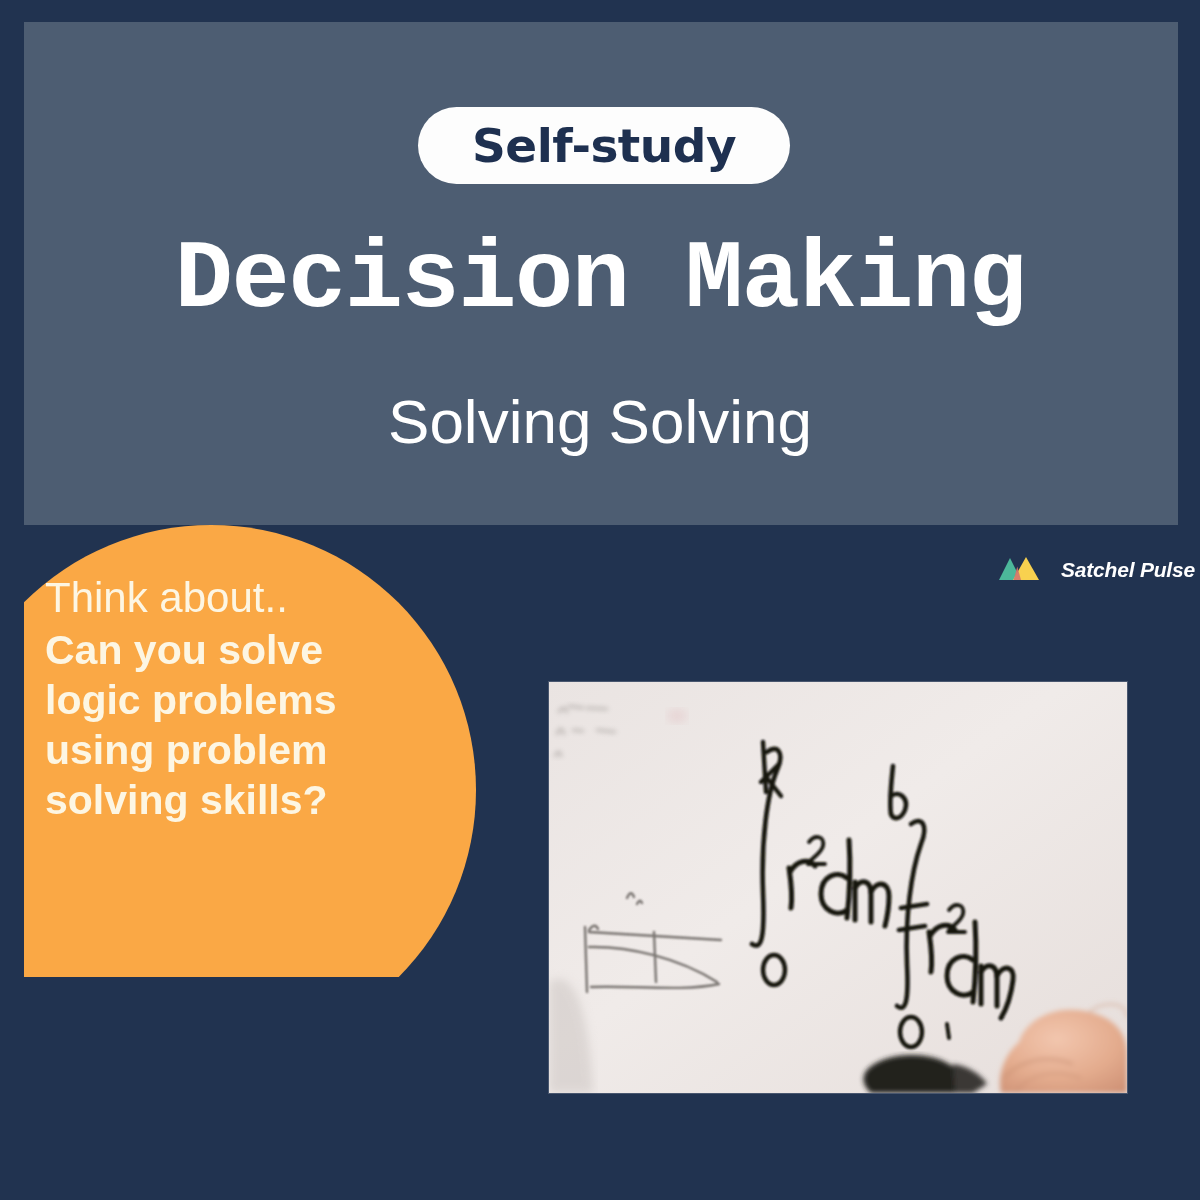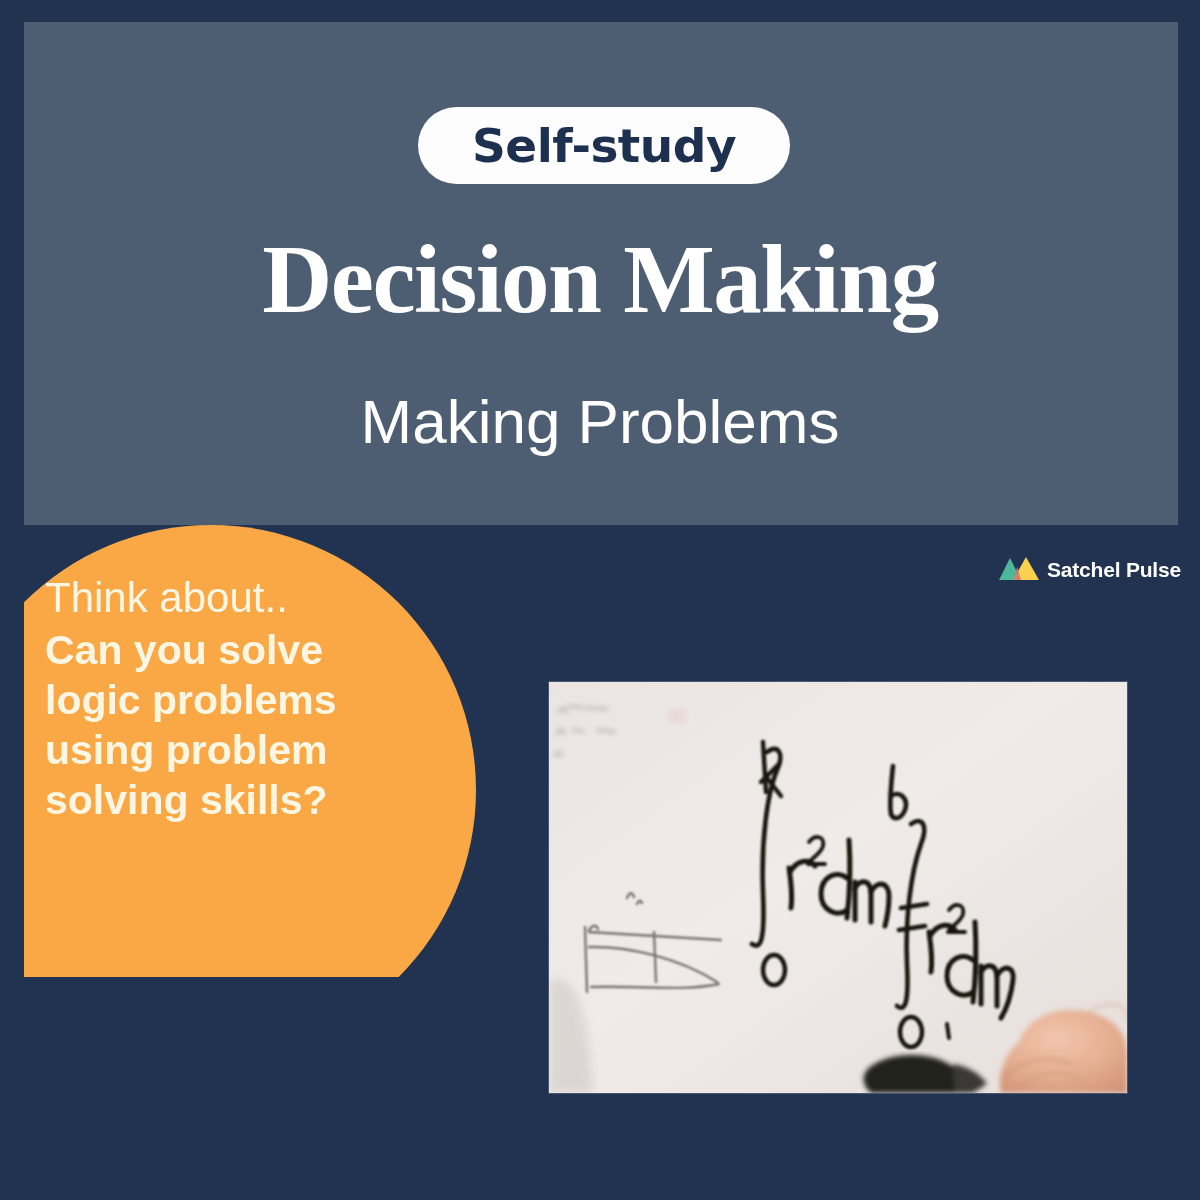--- a/index.html
+++ b/index.html
@@ -45,21 +45,21 @@
     color:#1e3050;
     line-height:1;
   }
 
   
   .main-title {
     position:absolute;
     left:0; top:226px;
     width:1200px;
     text-align:center;
-    font-family:Liberation Serif, serif;
+    font-family:Liberation Mono, monospace;
     font-weight:bold;
     font-size:97px;
     line-height:1.12;
     color:#ffffff;
     letter-spacing:-1.5px;
   }
 
   
   .subtitle {
     position:absolute;
@@ -111,21 +111,22 @@
     line-height:1.22;
     width:320px;
   }
 
   
   .logo {
     position:absolute;
     left:998px; top:556px;
     display:flex;
     align-items:center;
-    gap:7px;
+    gap:21px;
+    font-style:italic;
   }
   .logo-mark { width:42px; height:26px; display:block; }
   .logo-text {
     font-family:"Liberation Sans", sans-serif;
     font-weight:bold;
     font-size:21px;
     color:#ffffff;
     letter-spacing:-0.2px;
     line-height:1;
   }
@@ -147,21 +148,21 @@
 <div id="canvas">
 
   <div class="header-panel"></div>
 
   <div class="pill">
     <span class="pill-label">Self-study</span>
   </div>
 
   <div class="main-title">Decision Making</div>
 
-  <div class="subtitle">Making Problems</div>
+  <div class="subtitle">Solving Solving</div>
 
   <div class="circle-wrap">
     <div class="circle"></div>
   </div>
 
   <div class="think-block">
     <div class="think-heading">Think about..</div>
     <div class="think-body">Can you solve logic problems using problem solving skills?</div>
   </div>
 

